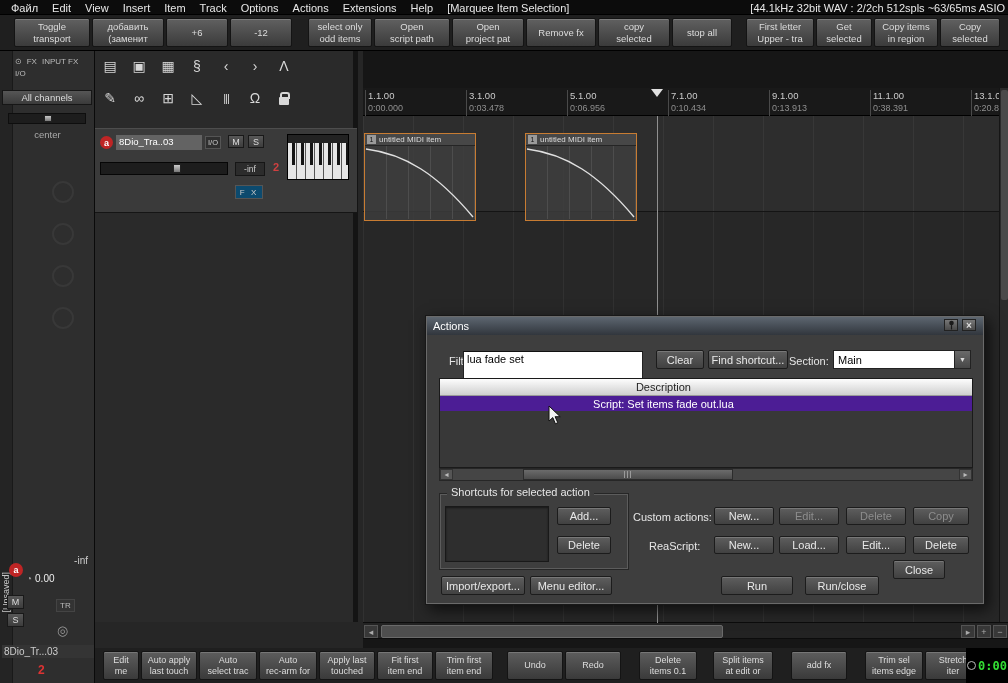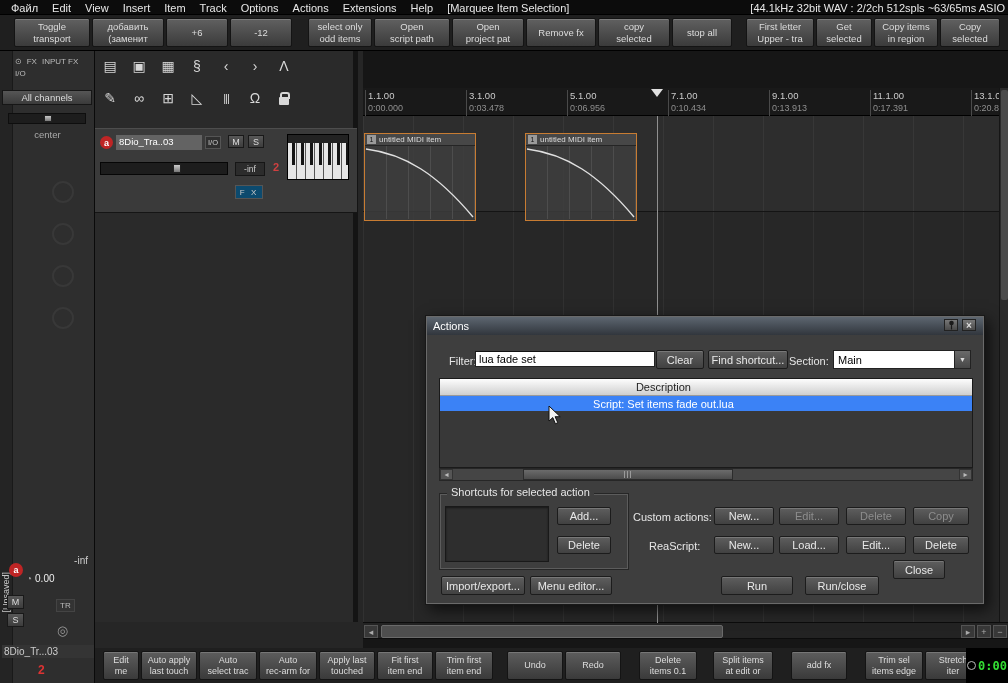--- a/index.html
+++ b/index.html
@@ -99,21 +99,21 @@
   .dlg-pin{right:26px}
   .dlg-label{position:absolute;color:#e6e6e6}
   .dlg-input{position:absolute;background:#fff;border:1px solid #222;border-top-color:#111;color:#000;font-size:11px;padding:1px 3px;font-family:"Liberation Sans",sans-serif}
   .dlg-btn{position:absolute;background:linear-gradient(#5e5e5e,#414141);border:1px solid #1c1c1c;box-shadow:inset 0 1px 0 rgba(255,255,255,.17);border-radius:2px;color:#e8e8e8;font-size:11px;display:flex;align-items:center;justify-content:center;overflow:hidden}
   .dlg-btn.disabled{color:#8d8d8d}
   .combo{position:absolute;background:#fff;border:1px solid #222;color:#000;display:flex;align-items:center;padding-left:4px}
   .combo-arrow{margin-left:auto;width:16px;height:100%;background:linear-gradient(#6a6a6a,#474747);border-left:1px solid #222;color:#ddd;font-size:7px;display:flex;align-items:center;justify-content:center}
   .alist{position:absolute;left:13px;top:62px;width:534px;height:90px;background:#383838;border:1px solid #1a1a1a}
   .alist-head{position:absolute;left:0;top:0;width:100%;height:17px;background:linear-gradient(#fdfdfd,#cfcfcf);border-bottom:1px solid #999;color:#222}
   .alist-head span,.alist-row span{position:absolute;left:42%;transform:translateX(-50%);top:2px;white-space:nowrap}
-  .alist-row{position:absolute;left:0;top:17px;width:100%;height:15px;background:#3b82f6;color:#fff}
+  .alist-row{position:absolute;left:0;top:17px;width:100%;height:15px;background:#4c1d95;color:#fff}
   .dlg-hscroll{position:absolute;left:13px;top:152px;width:534px;height:13px;background:#454545;border:1px solid #262626}
   .dlg-sc-arrow{position:absolute;top:0;width:13px;height:11px;background:#555;border:1px solid #333;color:#bbb;font-size:8px;display:flex;align-items:center;justify-content:center}
   .dlg-hthumb{position:absolute;left:83px;top:0;width:210px;height:11px;background:linear-gradient(#6b6b6b,#4c4c4c);border:1px solid #2c2c2c;display:flex;align-items:center;justify-content:center}
   .grip{width:9px;height:7px;background:repeating-linear-gradient(90deg,#9a9a9a 0 1px,transparent 1px 3px)}
   .groupbox{position:absolute;left:13px;top:177px;width:190px;height:77px;border:1px solid #262626;box-shadow:inset 0 0 0 1px #5c5c5c}
   .group-label{position:absolute;left:21px;top:170px;background:#3e3e3e;padding:0 4px;color:#e6e6e6;z-index:2}
   .shortcut-list{position:absolute;left:19px;top:190px;width:104px;height:56px;background:#2e2e2e;border:1px solid #191919;box-shadow:inset 0 1px 2px rgba(0,0,0,.5)}
   .cursor{position:absolute;left:548px;top:406px;z-index:60;pointer-events:none}
 </style>
 </head>
@@ -261,21 +261,21 @@
       <div class="mark" style="left:308px">
           <div>7.1.00</div>
           <div class="t2">0:10.434</div>
         </div>
       <div class="mark" style="left:409px">
           <div>9.1.00</div>
           <div class="t2">0:13.913</div>
         </div>
       <div class="mark" style="left:510px">
           <div>11.1.00</div>
-          <div class="t2">0:17.391</div>
+          <div class="t2">0:38.391</div>
         </div>
       <div class="mark" style="left:611px">
           <div>13.1.0</div>
           <div class="t2">0:20.8</div>
         </div>
     </div>
     <div class="ph-tri"></div>
     <div class="playhead"></div>
     <div class="arr-body">
       <div class="lane">
@@ -359,21 +359,21 @@
     </div>
     <div class="dlg-sysbtn dlg-pin">
       <svg width="9" height="10" viewBox="0 0 9 10">
           <circle cx="4.5" cy="3" r="2.3" fill="#1a1a1a"></circle>
           <line x1="4.5" y1="5" x2="4.5" y2="9.5" stroke="#1a1a1a" stroke-width="1.2"></line>
         </svg>
     </div>
     <div class="dlg-sysbtn dlg-close">×</div>
 
     <div class="dlg-label" style="left:23px;top:39px">Filter:</div>
-    <div class="dlg-input" style="left:49px;top:35px;width:180px;height:16px">lua fade set</div>
+    <div class="dlg-input" style="left:37px;top:35px;width:180px;height:28px">lua fade set</div>
     <div class="dlg-btn" style="left:230px;top:34px;width:48px;height:19px">Clear</div>
     <div class="dlg-btn" style="left:282px;top:34px;width:80px;height:19px">Find shortcut...</div>
     <div class="dlg-label" style="left:363px;top:39px">Section:</div>
     <div class="combo" style="left:407px;top:34px;width:138px;height:19px">
       <span>Main</span>
       <span class="combo-arrow">▼</span>
     </div>
 
     <div class="alist">
       <div class="alist-head">

